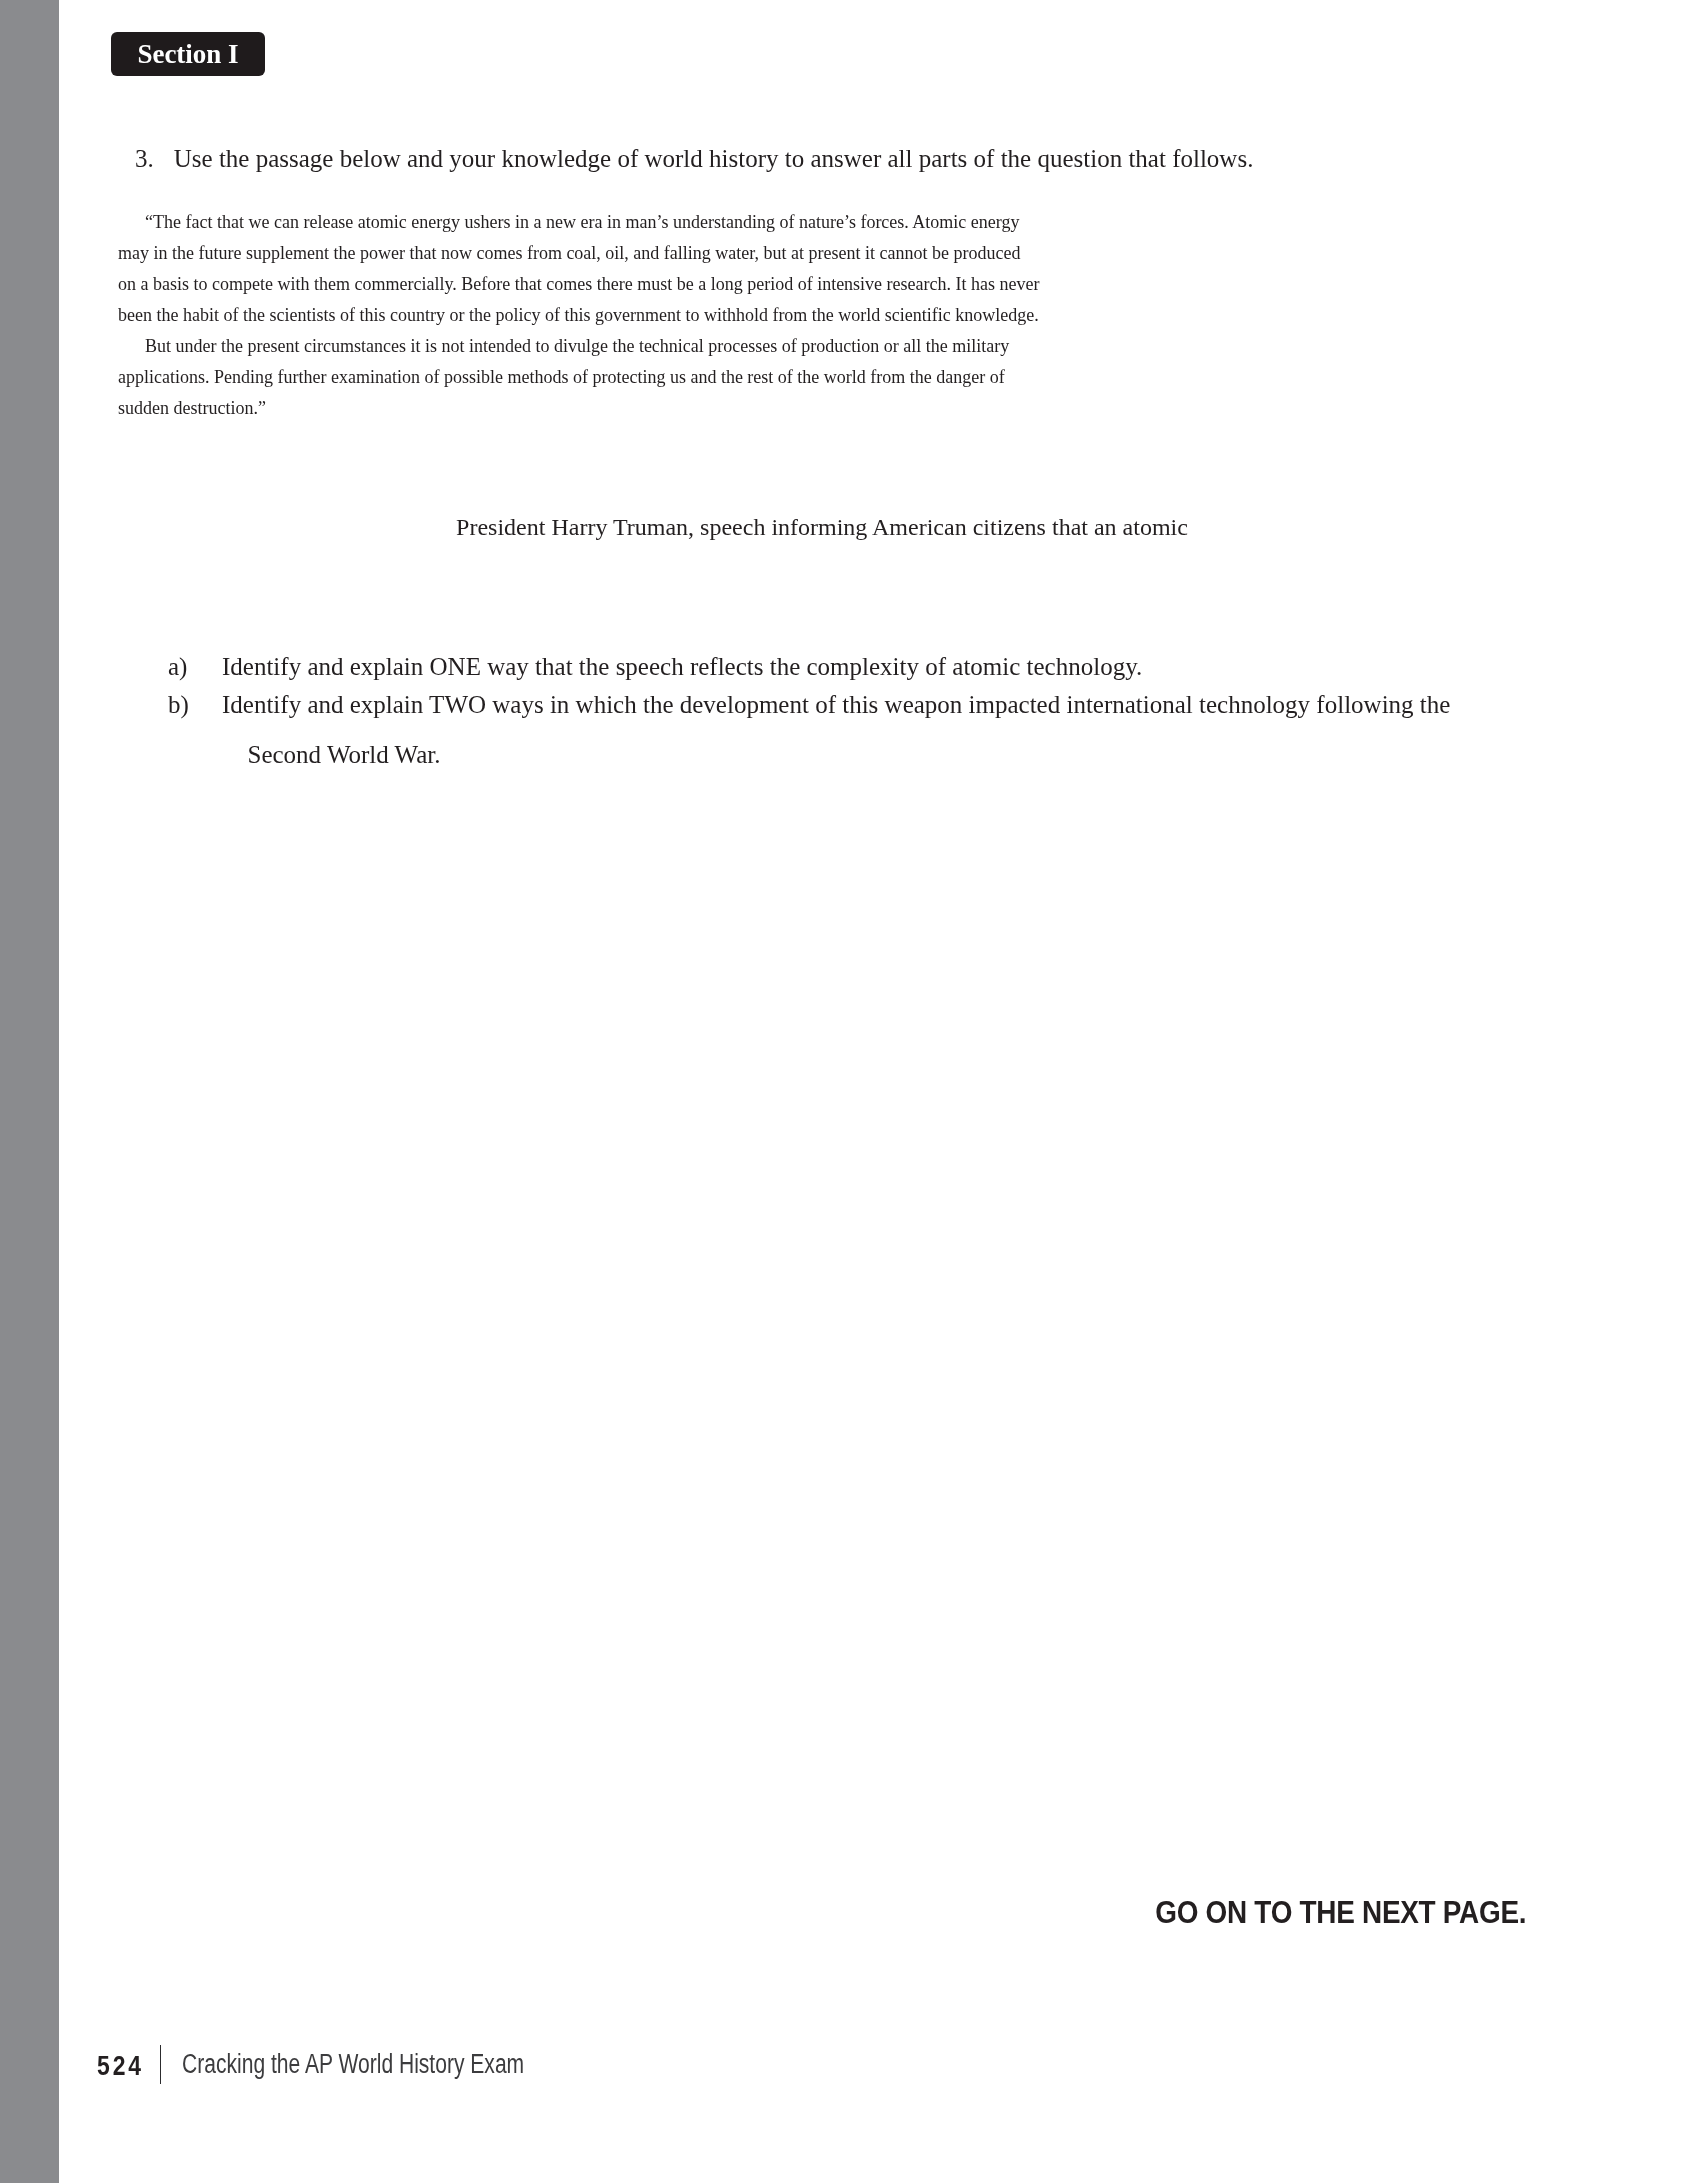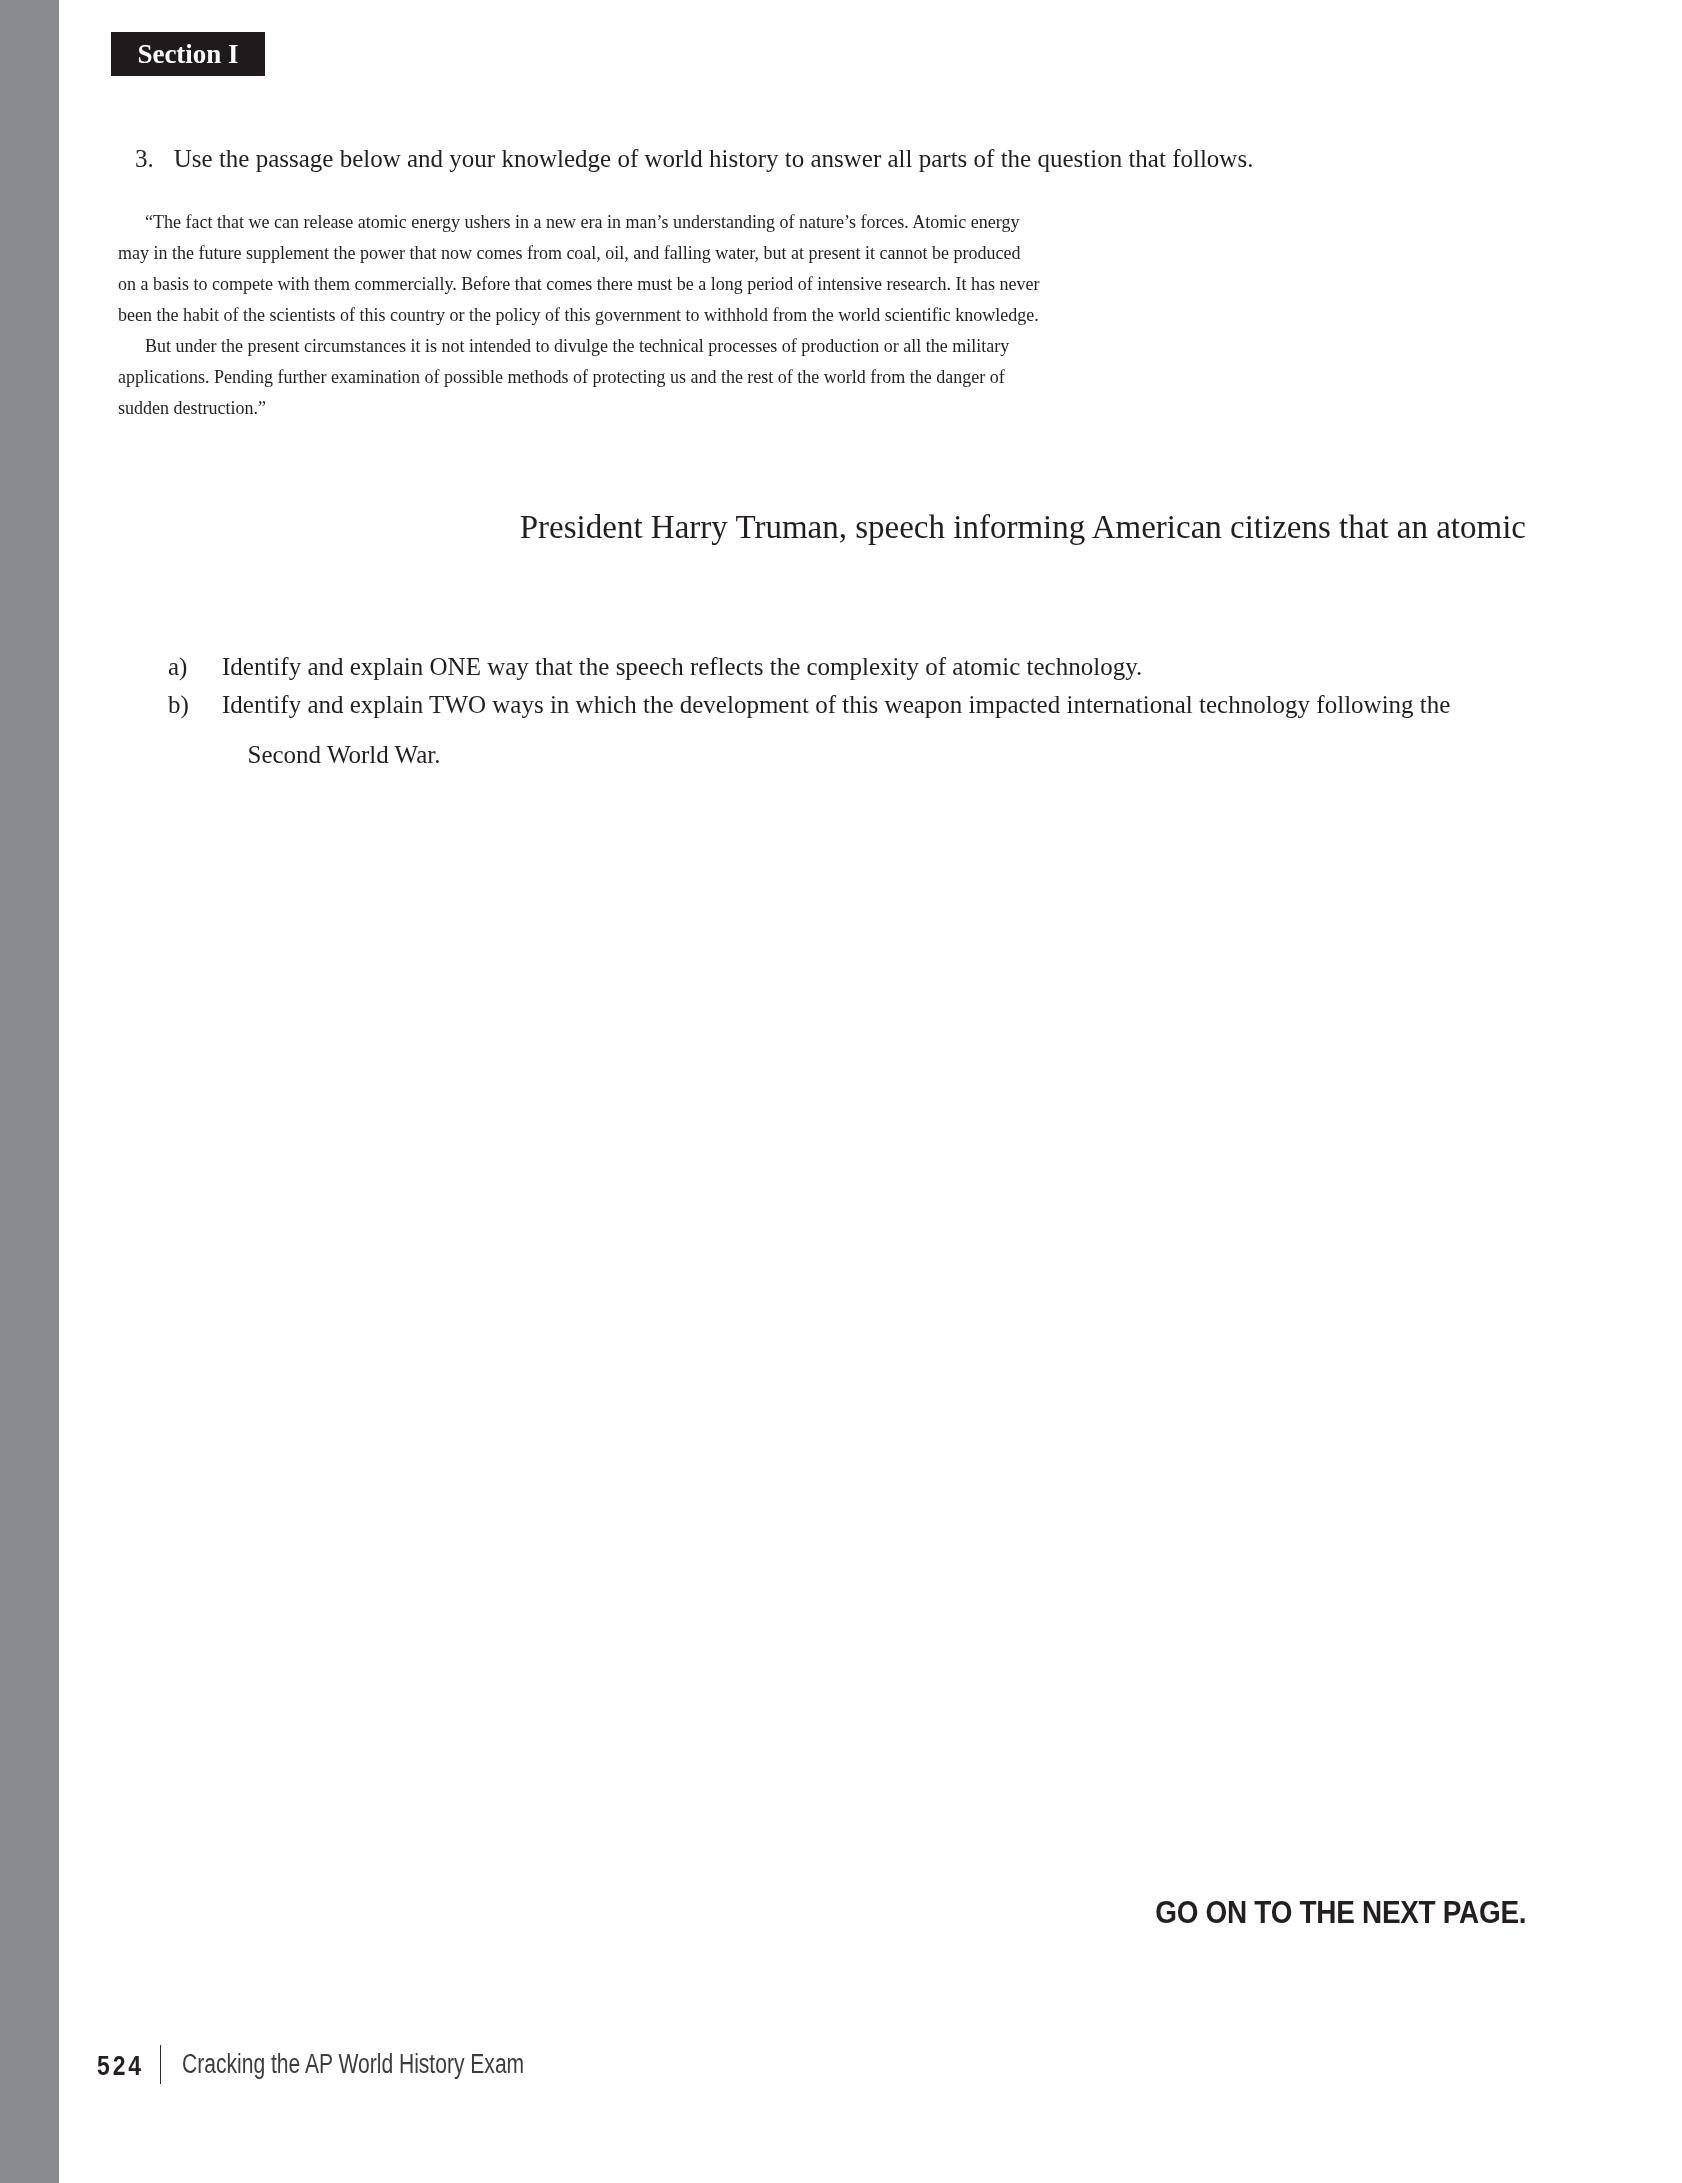--- a/index.html
+++ b/index.html
@@ -25,20 +25,21 @@
   .section-tab {
     position: absolute;
     left: 111px; top: 32px;
     width: 154px; height: 44px;
     background: #1f1b1c;
     color: #ffffff;
     display: flex; align-items: center; justify-content: center;
     font-family: "Liberation Serif", serif;
     font-weight: 700;
     font-size: 27px;
+    border-radius: 6px;
   }
 
   
   .question-line {
     position: absolute;
     left: 135px; top: 143px;
     display: flex; gap: 20px;
     font-size: 25px;
     line-height: 31px;
     white-space: nowrap;
@@ -53,22 +54,22 @@
     line-height: 31px;
   }
   .passage .para > div { white-space: nowrap; }
   .passage .para > div:first-child { text-indent: 27px; }
 
   
   .attribution {
     position: absolute;
     left: 118px; top: 512px;
     width: 1408px;
-    text-align: right;
-    font-size: 33px;
+    text-align: center;
+    font-size: 24px;
     line-height: 31px;
   }
 
   
   .parts {
     position: absolute;
     left: 168px; top: 648px;
     width: 1381px;
     font-size: 25px;
     line-height: 38px;

